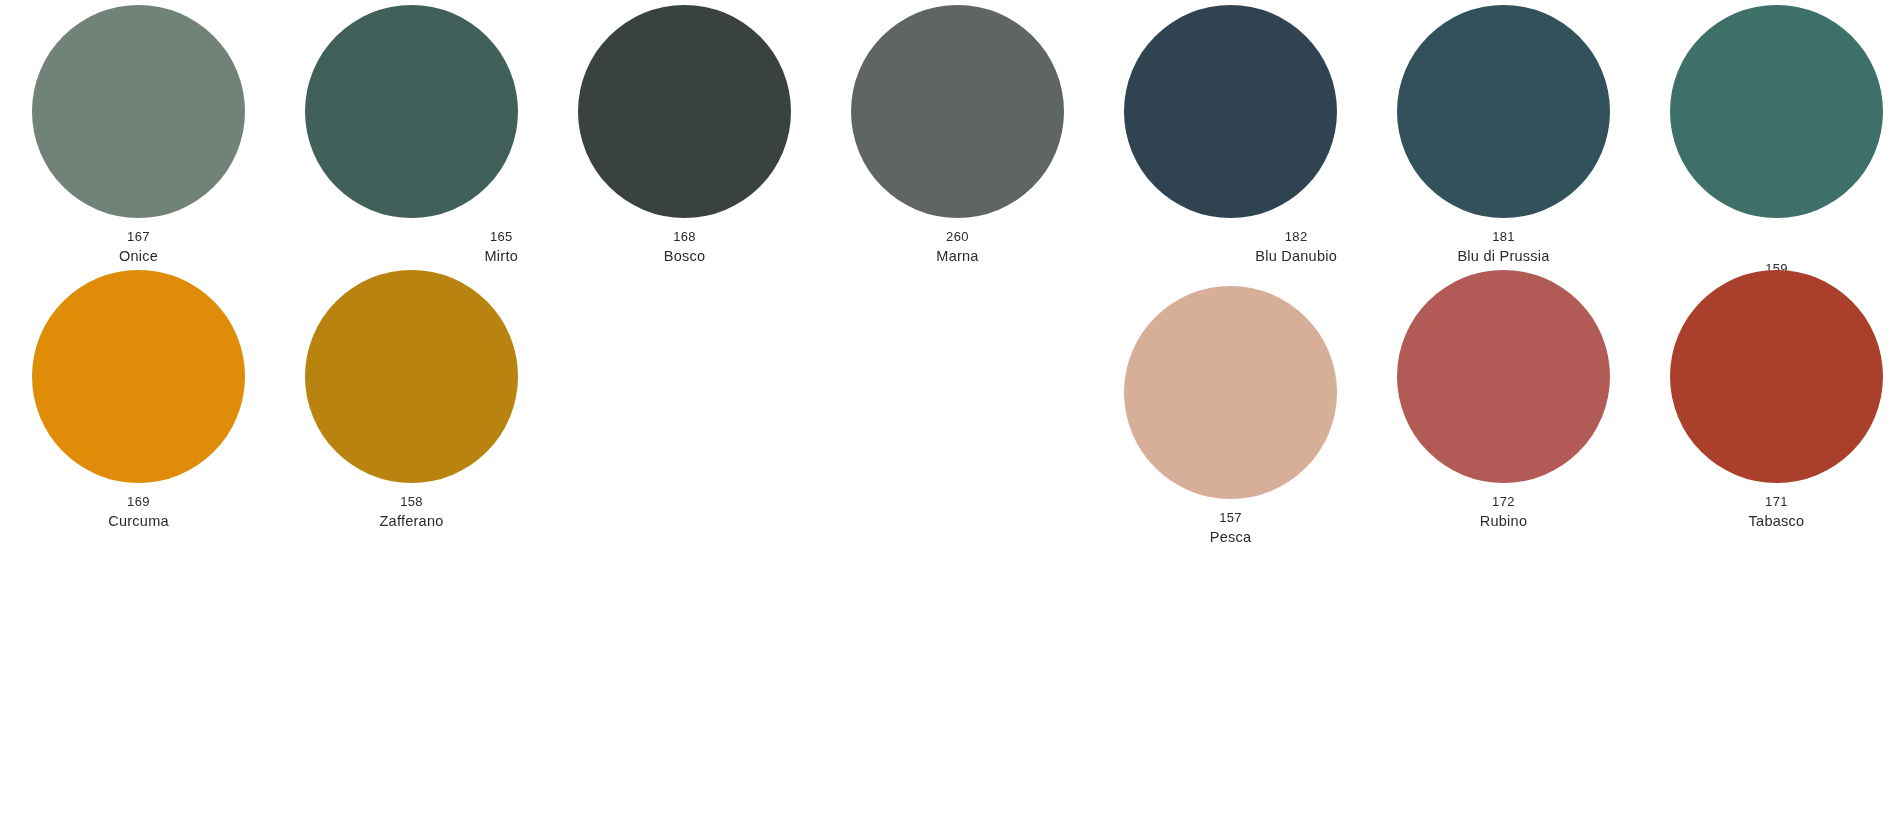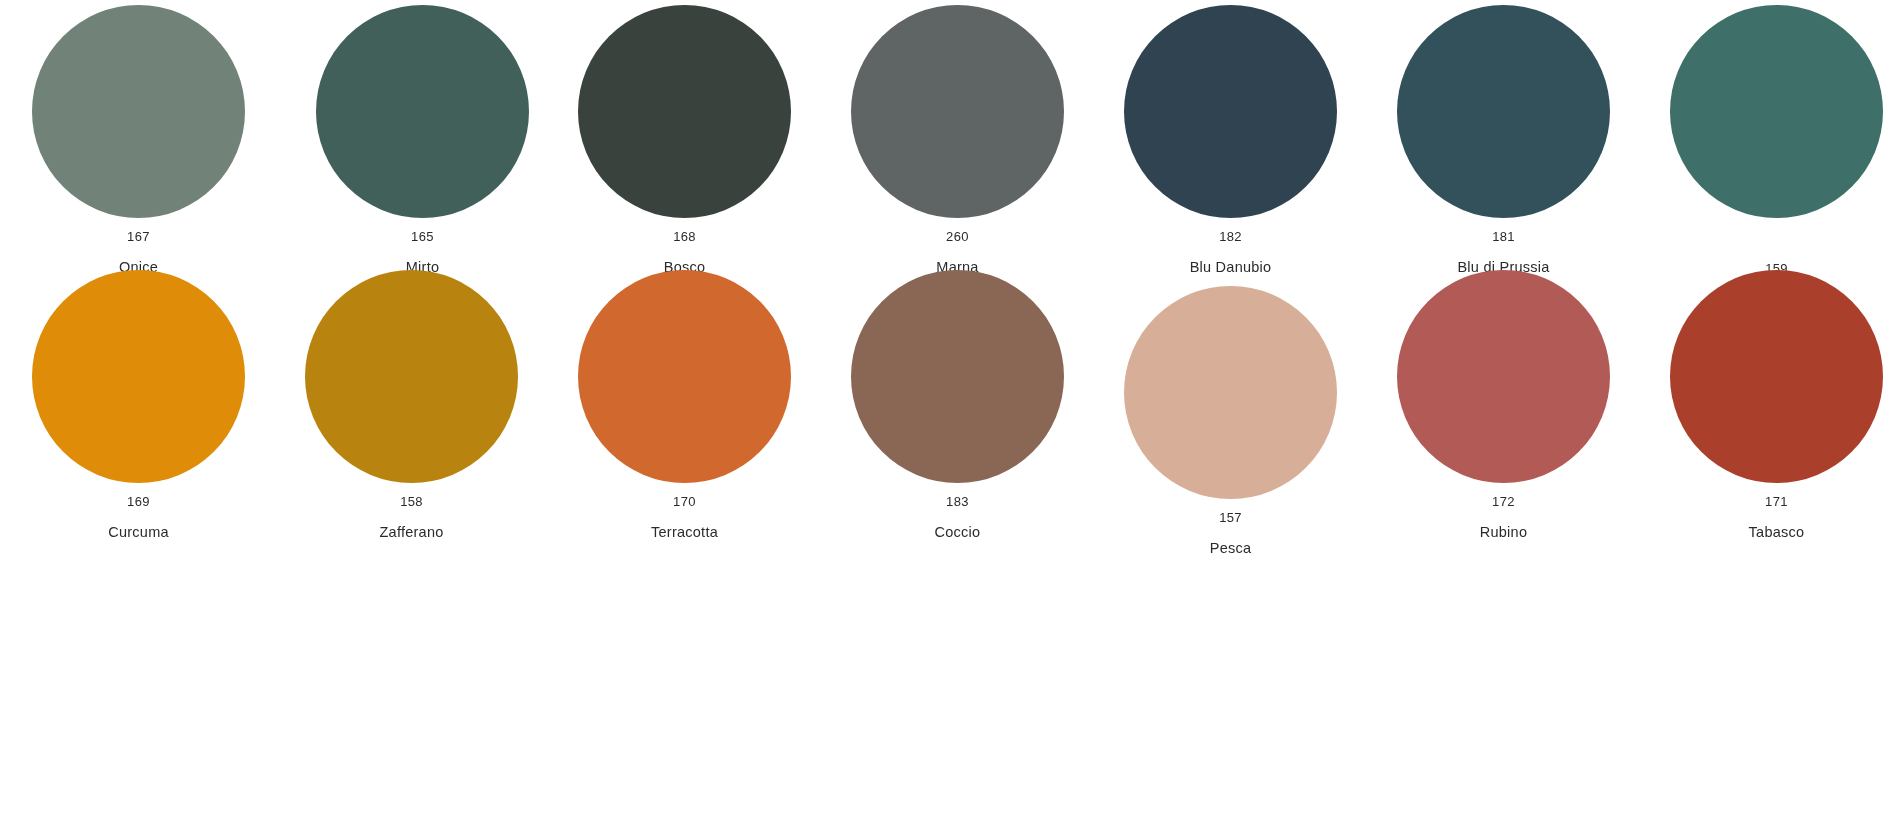--- a/index.html
+++ b/index.html
@@ -51,57 +51,57 @@
     font-size: 13px;
     letter-spacing: 0.35px;
     color: #2b2b2b;
   }
 
   .swatch-name {
     display: block;
     font-size: 14.5px;
     letter-spacing: 0.25px;
     color: #2b2b2b;
-    margin-top: 15px;
+    margin-top: 4px;
     white-space: nowrap;
   }
 </style>
 </head>
 <body>
 
 <div id="palette-board">
     <div class="swatch" style="left: 32px; top: 5px; width: 213px;">
       <div class="swatch-disc" style="width: 213px; height: 213px; background: rgb(113, 130, 120);"></div>
       <div class="swatch-caption">
         <span class="swatch-code">167</span>
         <span class="swatch-name">Onice</span>
       </div>
     </div>
-    <div class="swatch" style="left: 316px; top: 5px; width: 213px;">
+    <div class="swatch" style="left: 305px; top: 5px; width: 213px; align-items: flex-end;">
       <div class="swatch-disc" style="width: 213px; height: 213px; background: rgb(65, 96, 90);"></div>
       <div class="swatch-caption">
         <span class="swatch-code">165</span>
         <span class="swatch-name">Mirto</span>
       </div>
     </div>
     <div class="swatch" style="left: 578px; top: 5px; width: 213px;">
       <div class="swatch-disc" style="width: 213px; height: 213px; background: rgb(58, 66, 61);"></div>
       <div class="swatch-caption">
         <span class="swatch-code">168</span>
         <span class="swatch-name">Bosco</span>
       </div>
     </div>
     <div class="swatch" style="left: 851px; top: 5px; width: 213px;">
       <div class="swatch-disc" style="width: 213px; height: 213px; background: rgb(95, 100, 100);"></div>
       <div class="swatch-caption">
         <span class="swatch-code">260</span>
         <span class="swatch-name">Marna</span>
       </div>
     </div>
-    <div class="swatch" style="left: 1124px; top: 5px; width: 213px;">
+    <div class="swatch" style="left: 1124px; top: 5px; width: 213px; align-items: flex-end;">
       <div class="swatch-disc" style="width: 213px; height: 213px; background: rgb(47, 67, 80);"></div>
       <div class="swatch-caption">
         <span class="swatch-code">182</span>
         <span class="swatch-name">Blu Danubio</span>
       </div>
     </div>
     <div class="swatch" style="left: 1397px; top: 5px; width: 213px;">
       <div class="swatch-disc" style="width: 213px; height: 213px; background: rgb(51, 81, 90);"></div>
       <div class="swatch-caption">
         <span class="swatch-code">181</span>
@@ -122,34 +122,20 @@
         <span class="swatch-name">Curcuma</span>
       </div>
     </div>
     <div class="swatch" style="left: 305px; top: 270px; width: 213px;">
       <div class="swatch-disc" style="width: 213px; height: 213px; background: rgb(184, 131, 14);"></div>
       <div class="swatch-caption">
         <span class="swatch-code">158</span>
         <span class="swatch-name">Zafferano</span>
       </div>
     </div>
-    <div class="swatch" style="left: 578px; top: 270px; width: 213px;">
-      <div class="swatch-disc" style="width: 213px; height: 213px; background: rgb(209, 104, 45);"></div>
-      <div class="swatch-caption">
-        <span class="swatch-code">170</span>
-        <span class="swatch-name">Terracotta</span>
-      </div>
-    </div>
-    <div class="swatch" style="left: 851px; top: 270px; width: 213px;">
-      <div class="swatch-disc" style="width: 213px; height: 213px; background: rgb(138, 103, 85);"></div>
-      <div class="swatch-caption">
-        <span class="swatch-code">183</span>
-        <span class="swatch-name">Coccio</span>
-      </div>
-    </div>
     <div class="swatch" style="left: 1124px; top: 286px; width: 213px;">
       <div class="swatch-disc" style="width: 213px; height: 213px; background: rgb(215, 174, 152);"></div>
       <div class="swatch-caption">
         <span class="swatch-code">157</span>
         <span class="swatch-name">Pesca</span>
       </div>
     </div>
     <div class="swatch" style="left: 1397px; top: 270px; width: 213px; justify-content: space-between;">
       <div class="swatch-disc" style="width: 213px; height: 213px; background: rgb(177, 90, 86);"></div>
       <div class="swatch-caption">

